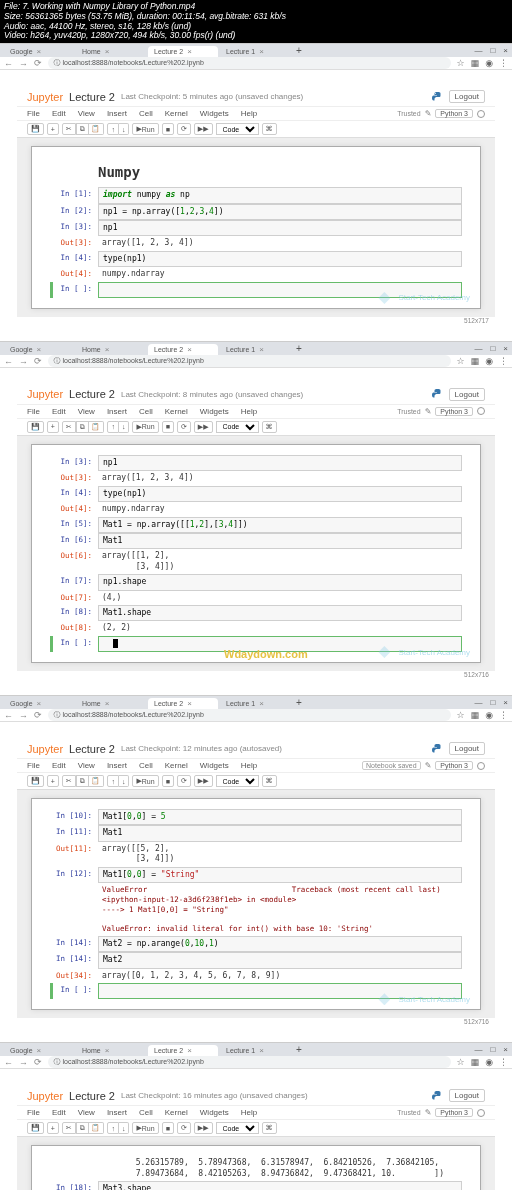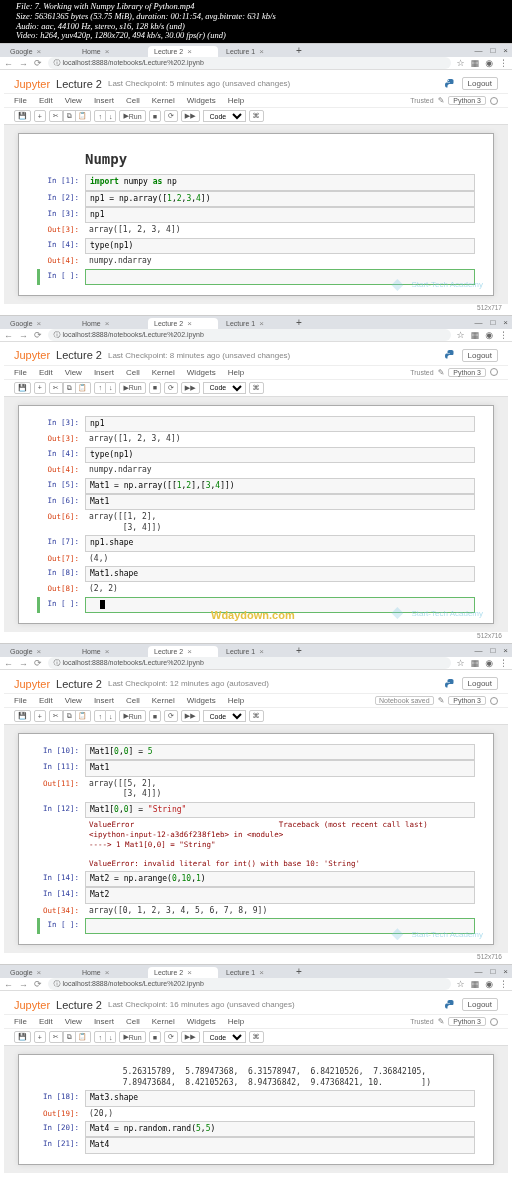--- a/index.html
+++ b/index.html
@@ -1,29 +1,29 @@
 <!DOCTYPE html>
 <html><head>
 <meta charset="utf-8">
 <style>
 * { margin: 0; padding: 0; box-sizing: border-box; }
 body { font-family: "Helvetica Neue", Helvetica, Arial, sans-serif; font-size: 9px; background: #fff; width: 512px; }
-.video-info { background: #000; color: #fff; padding: 2px 16px; font-family: Liberation Serif, serif; font-size: 8.5px; font-style: italic; line-height: 1.15; }
+.video-info { background: #000; color: #fff; padding: 2px 4px; font-family: Liberation Sans, sans-serif; font-size: 8.5px; font-style: italic; line-height: 1.15; }
 .pane { border-top: 1px solid #ccc; }
 .browser-chrome { background: #dee1e6; height: 13px; display: flex; align-items: center; padding: 0 4px; gap: 2px; }
 .browser-tab { background: #fff; border-radius: 4px 4px 0 0; padding: 1px 6px; font-size: 7px; color: #555; display: flex; align-items: center; gap: 4px; height: 11px; margin-top: 2px; min-width: 70px; }
 .browser-tab.inactive { background: transparent; }
 .tab-close { color: #888; font-size: 8px; }
 .tab-add { color: #555; font-size: 10px; padding: 0 4px; }
 .chrome-controls { margin-left: auto; display: flex; gap: 8px; color: #555; font-size: 8px; }
 .url-bar { background: #fff; height: 13px; display: flex; align-items: center; padding: 0 4px; gap: 6px; border-bottom: 1px solid #ddd; }
 .nav-icon { color: #888; font-size: 9px; }
 .url-input { flex: 1; background: #f1f3f4; border-radius: 8px; padding: 1px 6px; font-size: 7px; color: #555; }
 .url-icons { display: flex; gap: 6px; color: #666; }
-.notebook-area { background: #fff; padding: 4px; }
+.notebook-area { background: #fff; padding: 17px; }
 .nb-header { display: flex; align-items: center; padding: 3px 10px; gap: 6px; border-bottom: 1px solid #eee; }
 .jupyter-logo { color: #f37626; font-family: Helvetica; font-size: 11px; font-weight: normal; }
 .nb-title { font-size: 11px; color: #333; }
 .nb-checkpoint { font-size: 8px; color: #888; }
 .nb-header-right { margin-left: auto; display: flex; align-items: center; gap: 6px; }
 .py-logo { width: 12px; height: 12px; }
 .logout-btn { border: 1px solid #ccc; padding: 1px 5px; font-size: 8px; color: #555; border-radius: 2px; background: #fff; }
 .nb-menu { display: flex; gap: 12px; padding: 2px 10px; font-size: 8px; color: #555; border-bottom: 1px solid #eee; }
 .nb-menu-right { margin-left: auto; display: flex; gap: 4px; align-items: center; }
 .trusted { font-size: 7px; color: #888; }
@@ -42,21 +42,21 @@
 .cell { display: flex; margin: 0 0; font-family: monospace; font-size: 8px; line-height: 1.3; }
 .cell.selected-edit .cell-input { border: 1px solid #66BB6A; background: #f7f7f7; }
 .cell.selected-edit .prompt { border-left: 3px solid #66BB6A; }
 .prompt { width: 48px; text-align: right; padding: 2px 6px 2px 0; flex-shrink: 0; font-size: 7.5px; }
 .prompt.in { color: #303F9F; }
 .prompt.out { color: #D84315; }
 .cell-content { flex: 1; }
 .cell-input { border: 1px solid #cfcfcf; background: #f7f7f7; padding: 2px 4px; }
 .cell-output { padding: 2px 4px; color: #333; white-space: pre; }
 .error-output { color: #8B0000; font-family: monospace; font-size: 7.5px; white-space: pre-wrap; padding: 2px 4px; }
-.code .kw { color: #008000; font-weight: bold; }
+.code .kw { color: #008000; font-weight: bold; font-style: italic; }
 .code .num { color: #008000; }
 .code .str { color: #BA2121; }
 .h1 { font-size: 14px; font-weight: bold; color: #333; padding: 6px 0; }
 .watermark { position: absolute; right: 10px; bottom: 4px; font-size: 8px; color: #7ec8e3; opacity: 0.6; display: flex; align-items: center; gap: 8px; }
 .watermark-icon { width: 12px; height: 12px; background: #7ec8e3; clip-path: polygon(50% 0, 100% 50%, 50% 100%, 0 50%); opacity: 0.5; }
 .overlay-text { position: absolute; font-size: 11px; font-weight: bold; pointer-events: none; }
 .cursor-block { display: inline-block; width: 5px; height: 9px; background: #000; vertical-align: middle; }
 .pencil { font-size: 8px; color: #888; }
 .small-txt { font-size: 6.5px; color: #888; text-align: right; padding-right: 6px; }
 </style>

